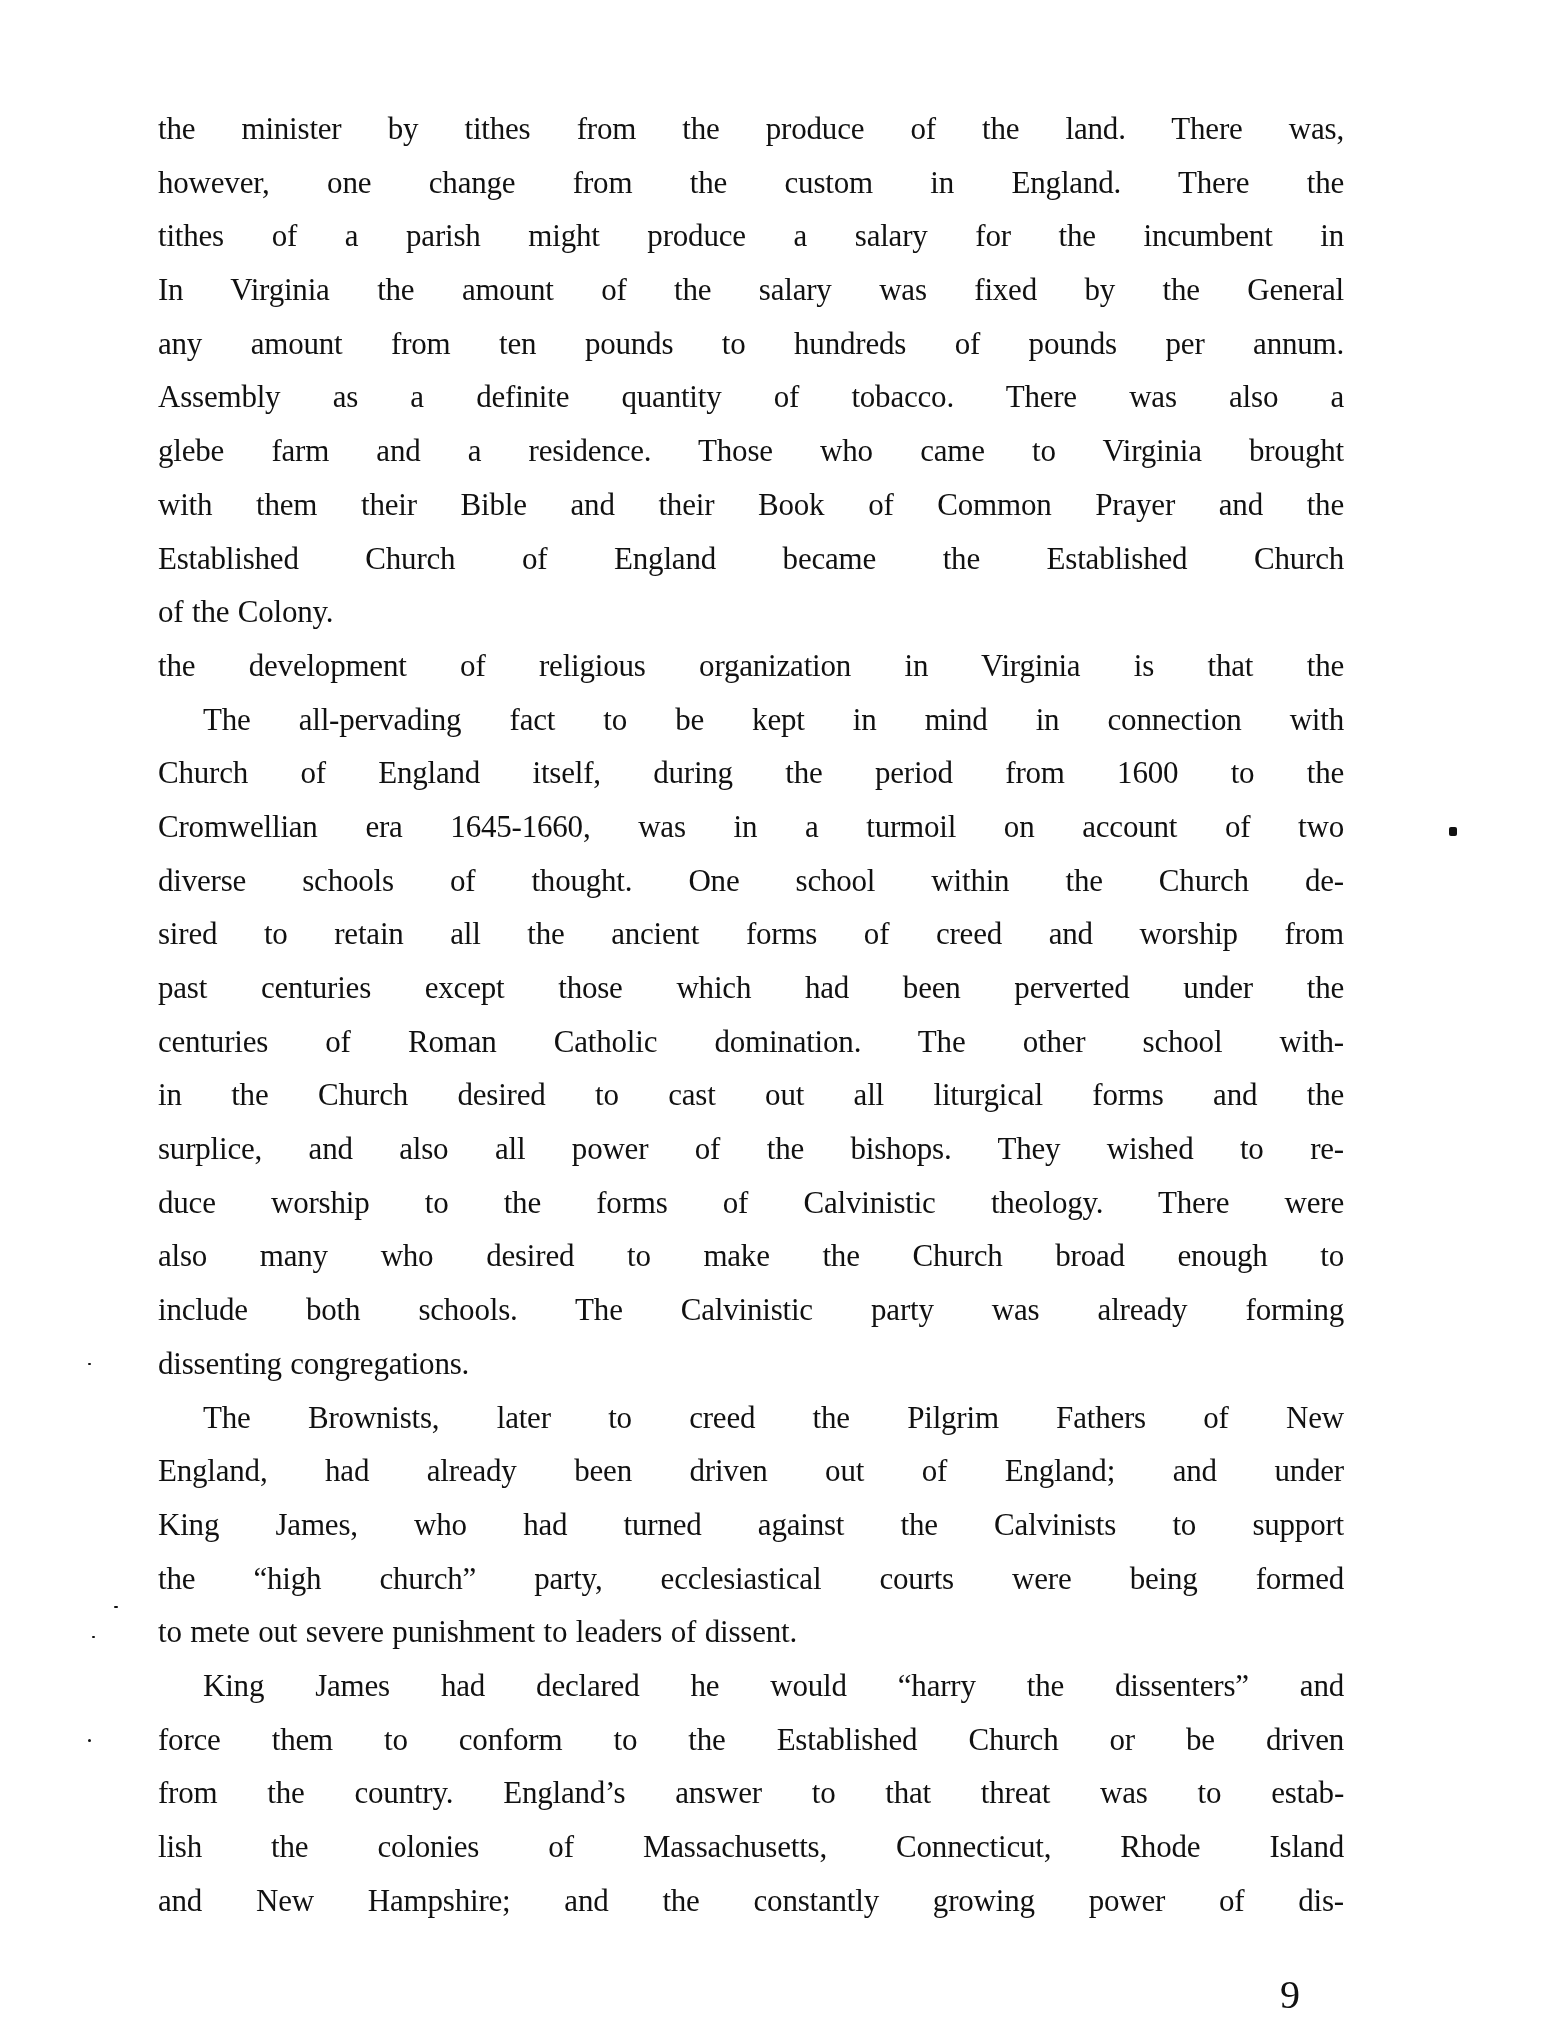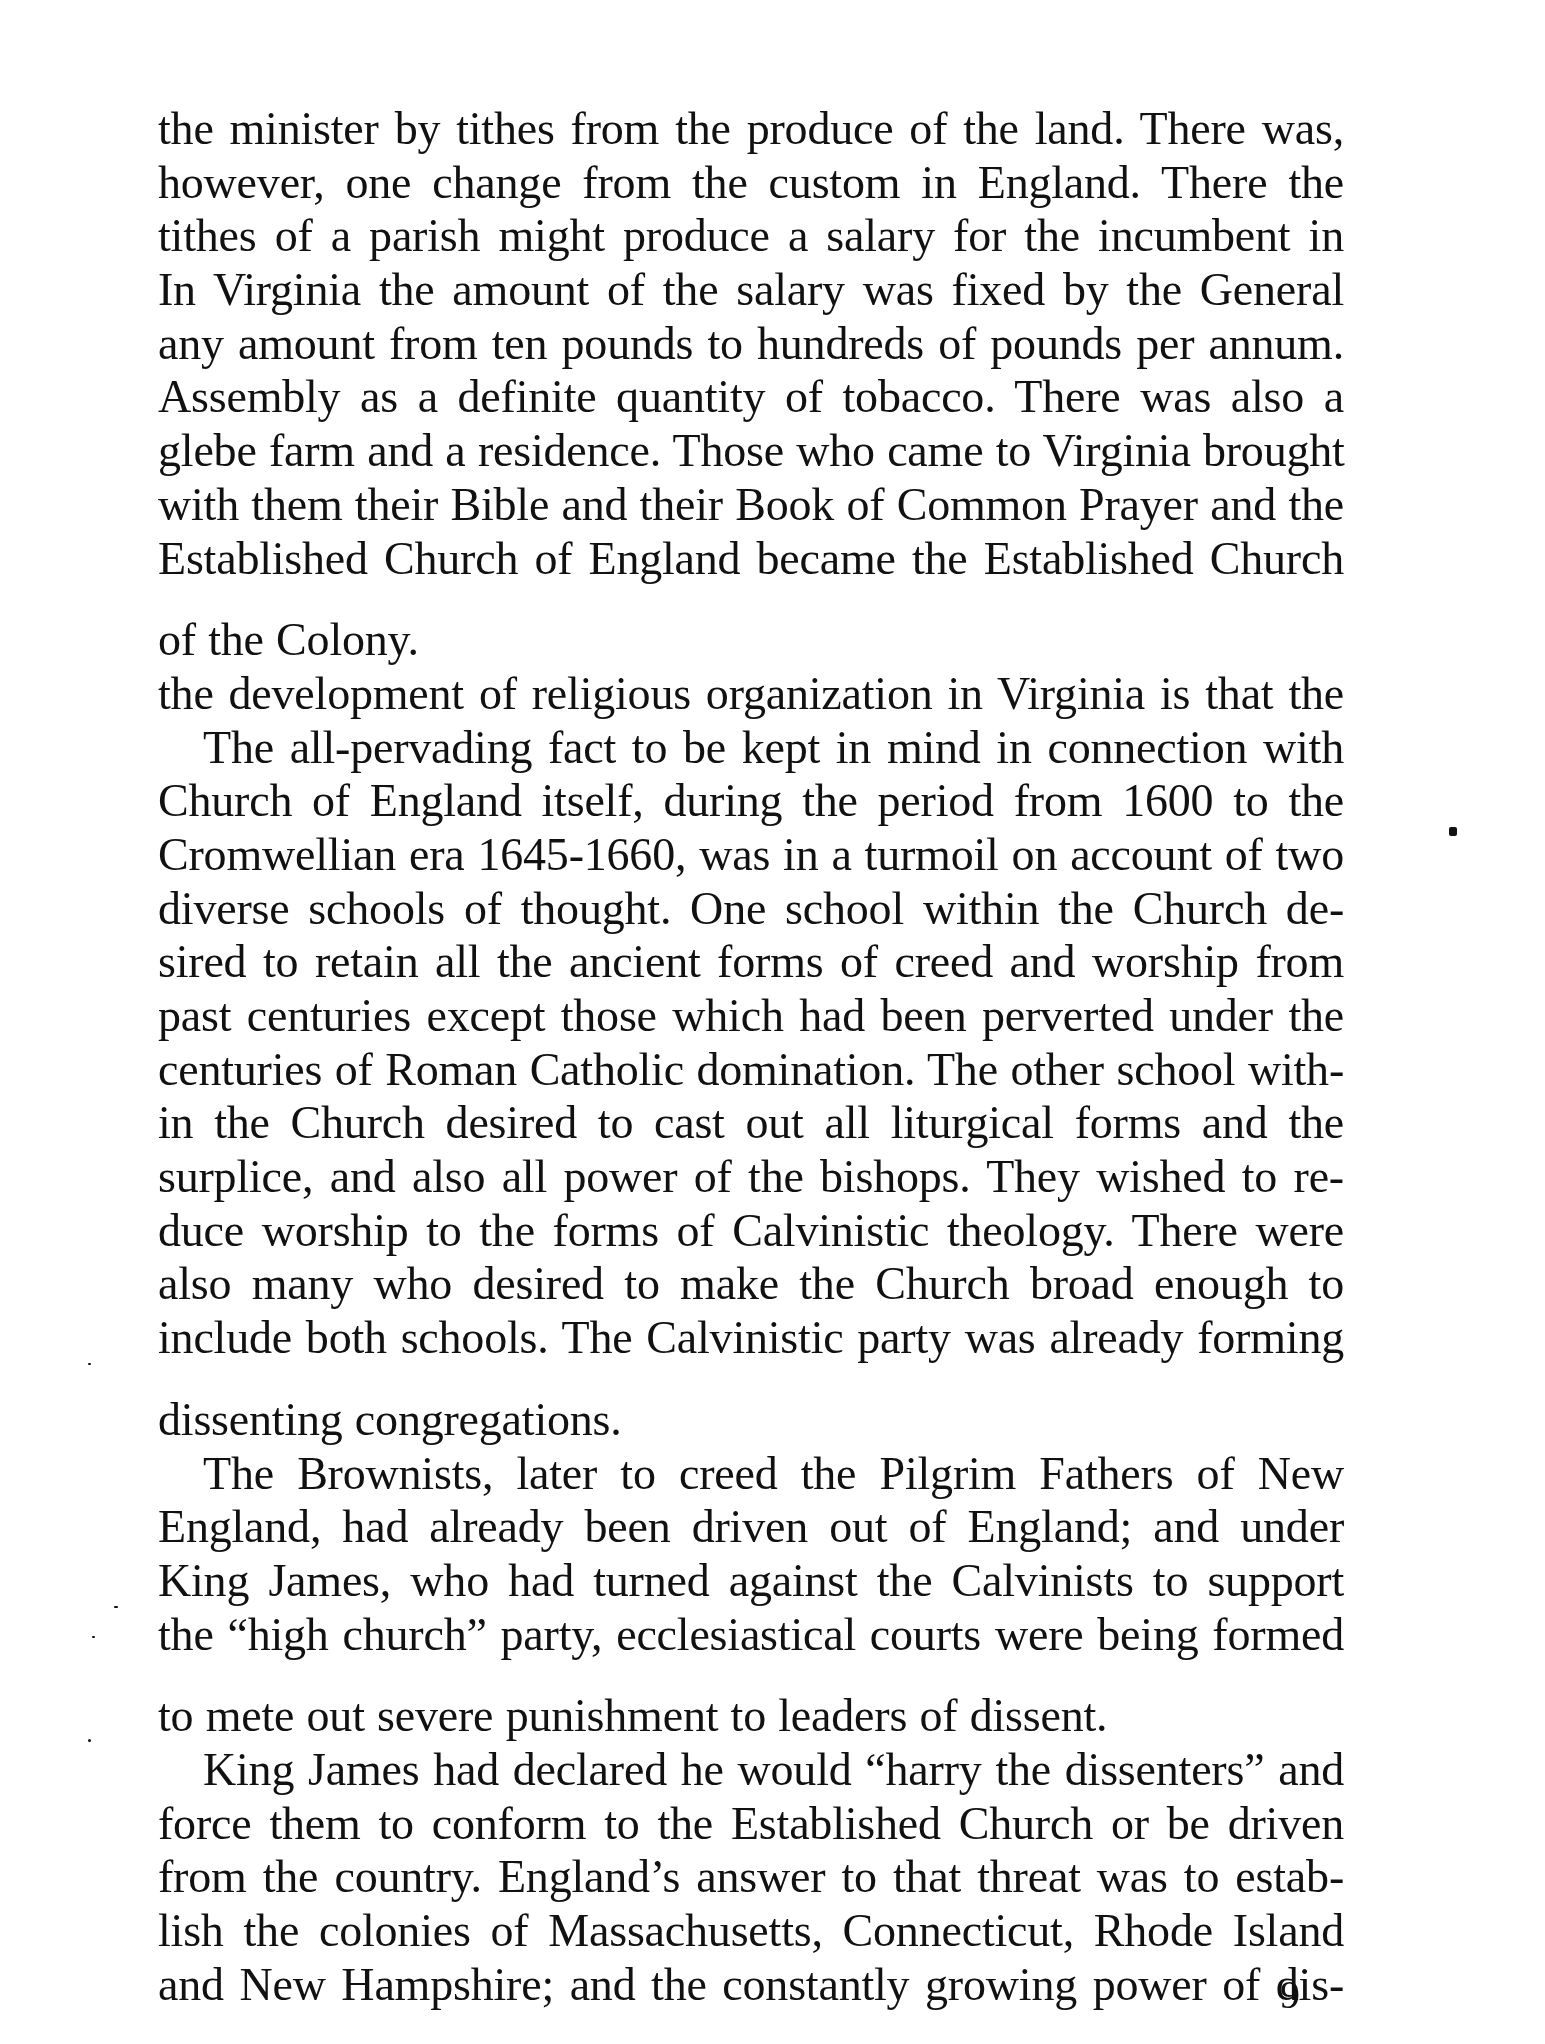--- a/index.html
+++ b/index.html
@@ -24,31 +24,30 @@
   .text-column {
     position: absolute;
     left: 158px;
     top: 102px;
     width: 1186px;
   }
   .line {
     display: block;
     height: 53.7px;
     line-height: 53.7px;
-    font-size: 46px;
+    font-size: 31px;
     white-space: nowrap;
     text-align: justify;
     text-align-last: justify;
     letter-spacing: -0.2px;
     word-spacing: 1px;
   }
   .line.last {
     text-align: center;
     text-align-last: left;
-    margin-top: 28px;
   }
   .line.indent {
     padding-left: 45px;
   }
   .line .it {
   }
   .page-number {
     position: absolute;
     left: 1280px;
     top: 1970px;

